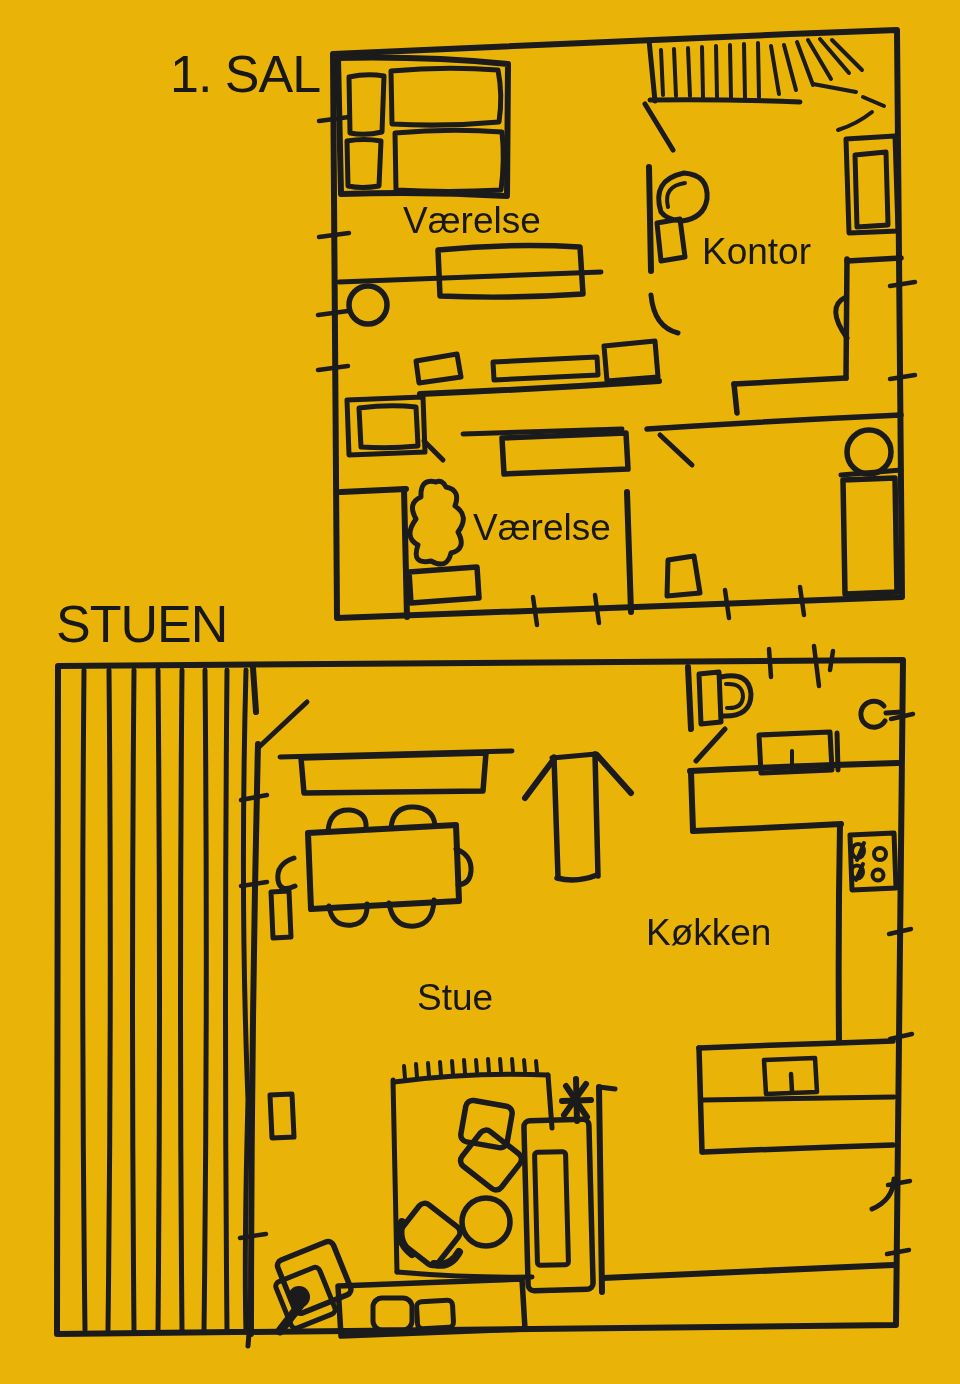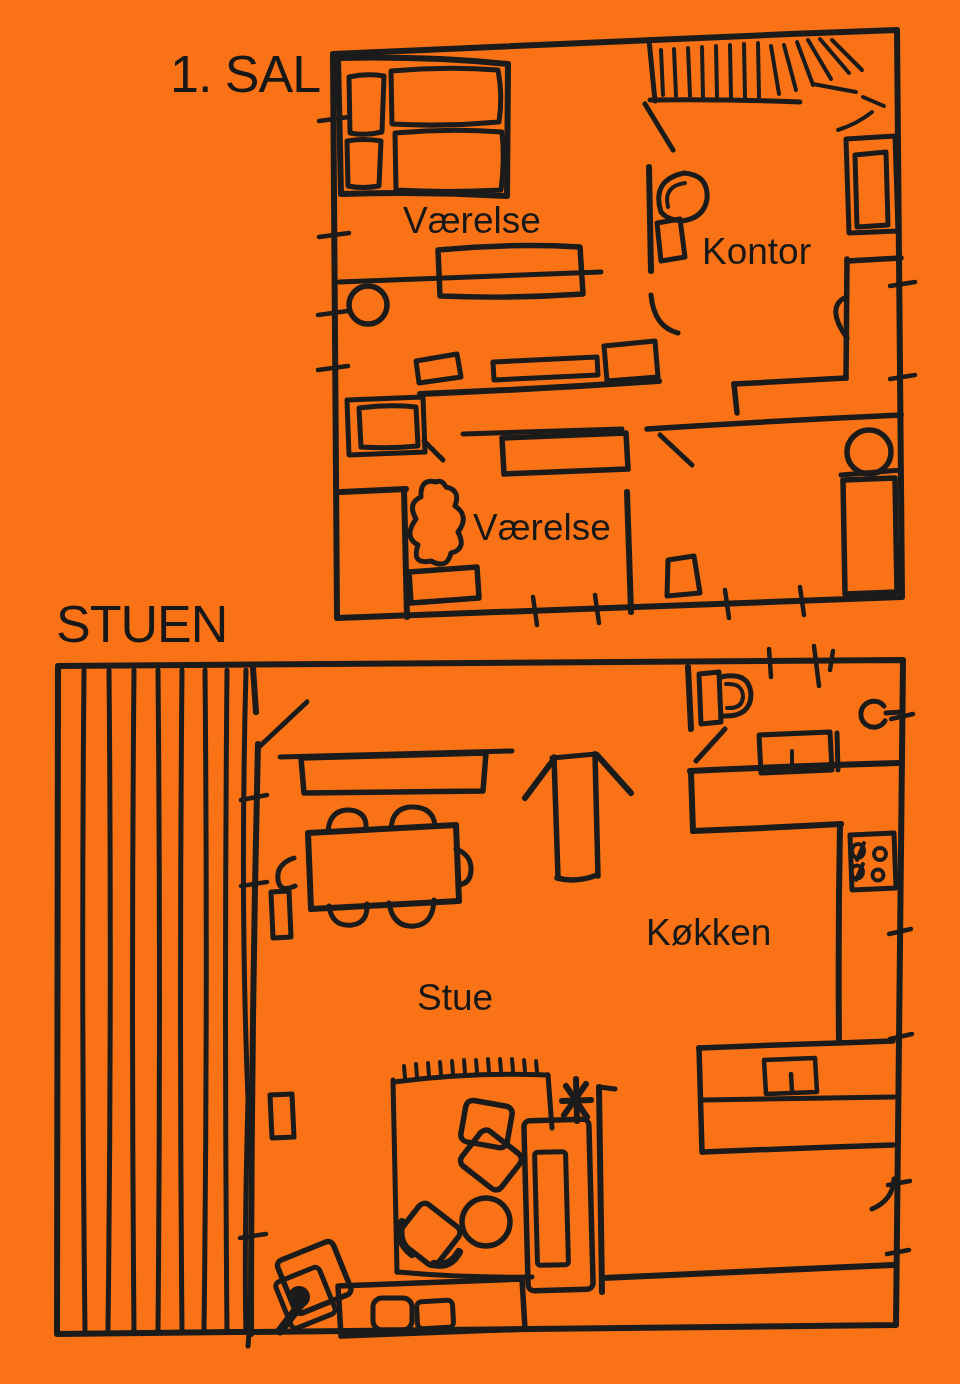--- a/index.html
+++ b/index.html
@@ -1,17 +1,17 @@
 <!DOCTYPE html>
 <html><head>
 <meta charset="utf-8">
 <style>
   html,body{margin:0;padding:0;background:#ffffff;}
   body{width:960px;height:1384px;font-family:"Liberation Sans",sans-serif;}
-  .sketch{position:relative;width:960px;height:1384px;background:#f97316;overflow:hidden;}
+  .sketch{position:relative;width:960px;height:1384px;background:#eab308;overflow:hidden;}
   .sketch svg{display:block;}
   g.ink *{stroke:#1b1b1b;fill:none;stroke-linecap:round;stroke-linejoin:round;}
   g.ink .w6{stroke-width:6}
   g.ink .w55{stroke-width:5.5}
   g.ink .w5{stroke-width:5}
   g.ink .w45{stroke-width:4.5}
   g.ink .w4{stroke-width:4}
   g.ink .w8{stroke-width:8}
   g.ink .w9{stroke-width:9}
   g.ink .solid{fill:#1b1b1b;stroke:none}

